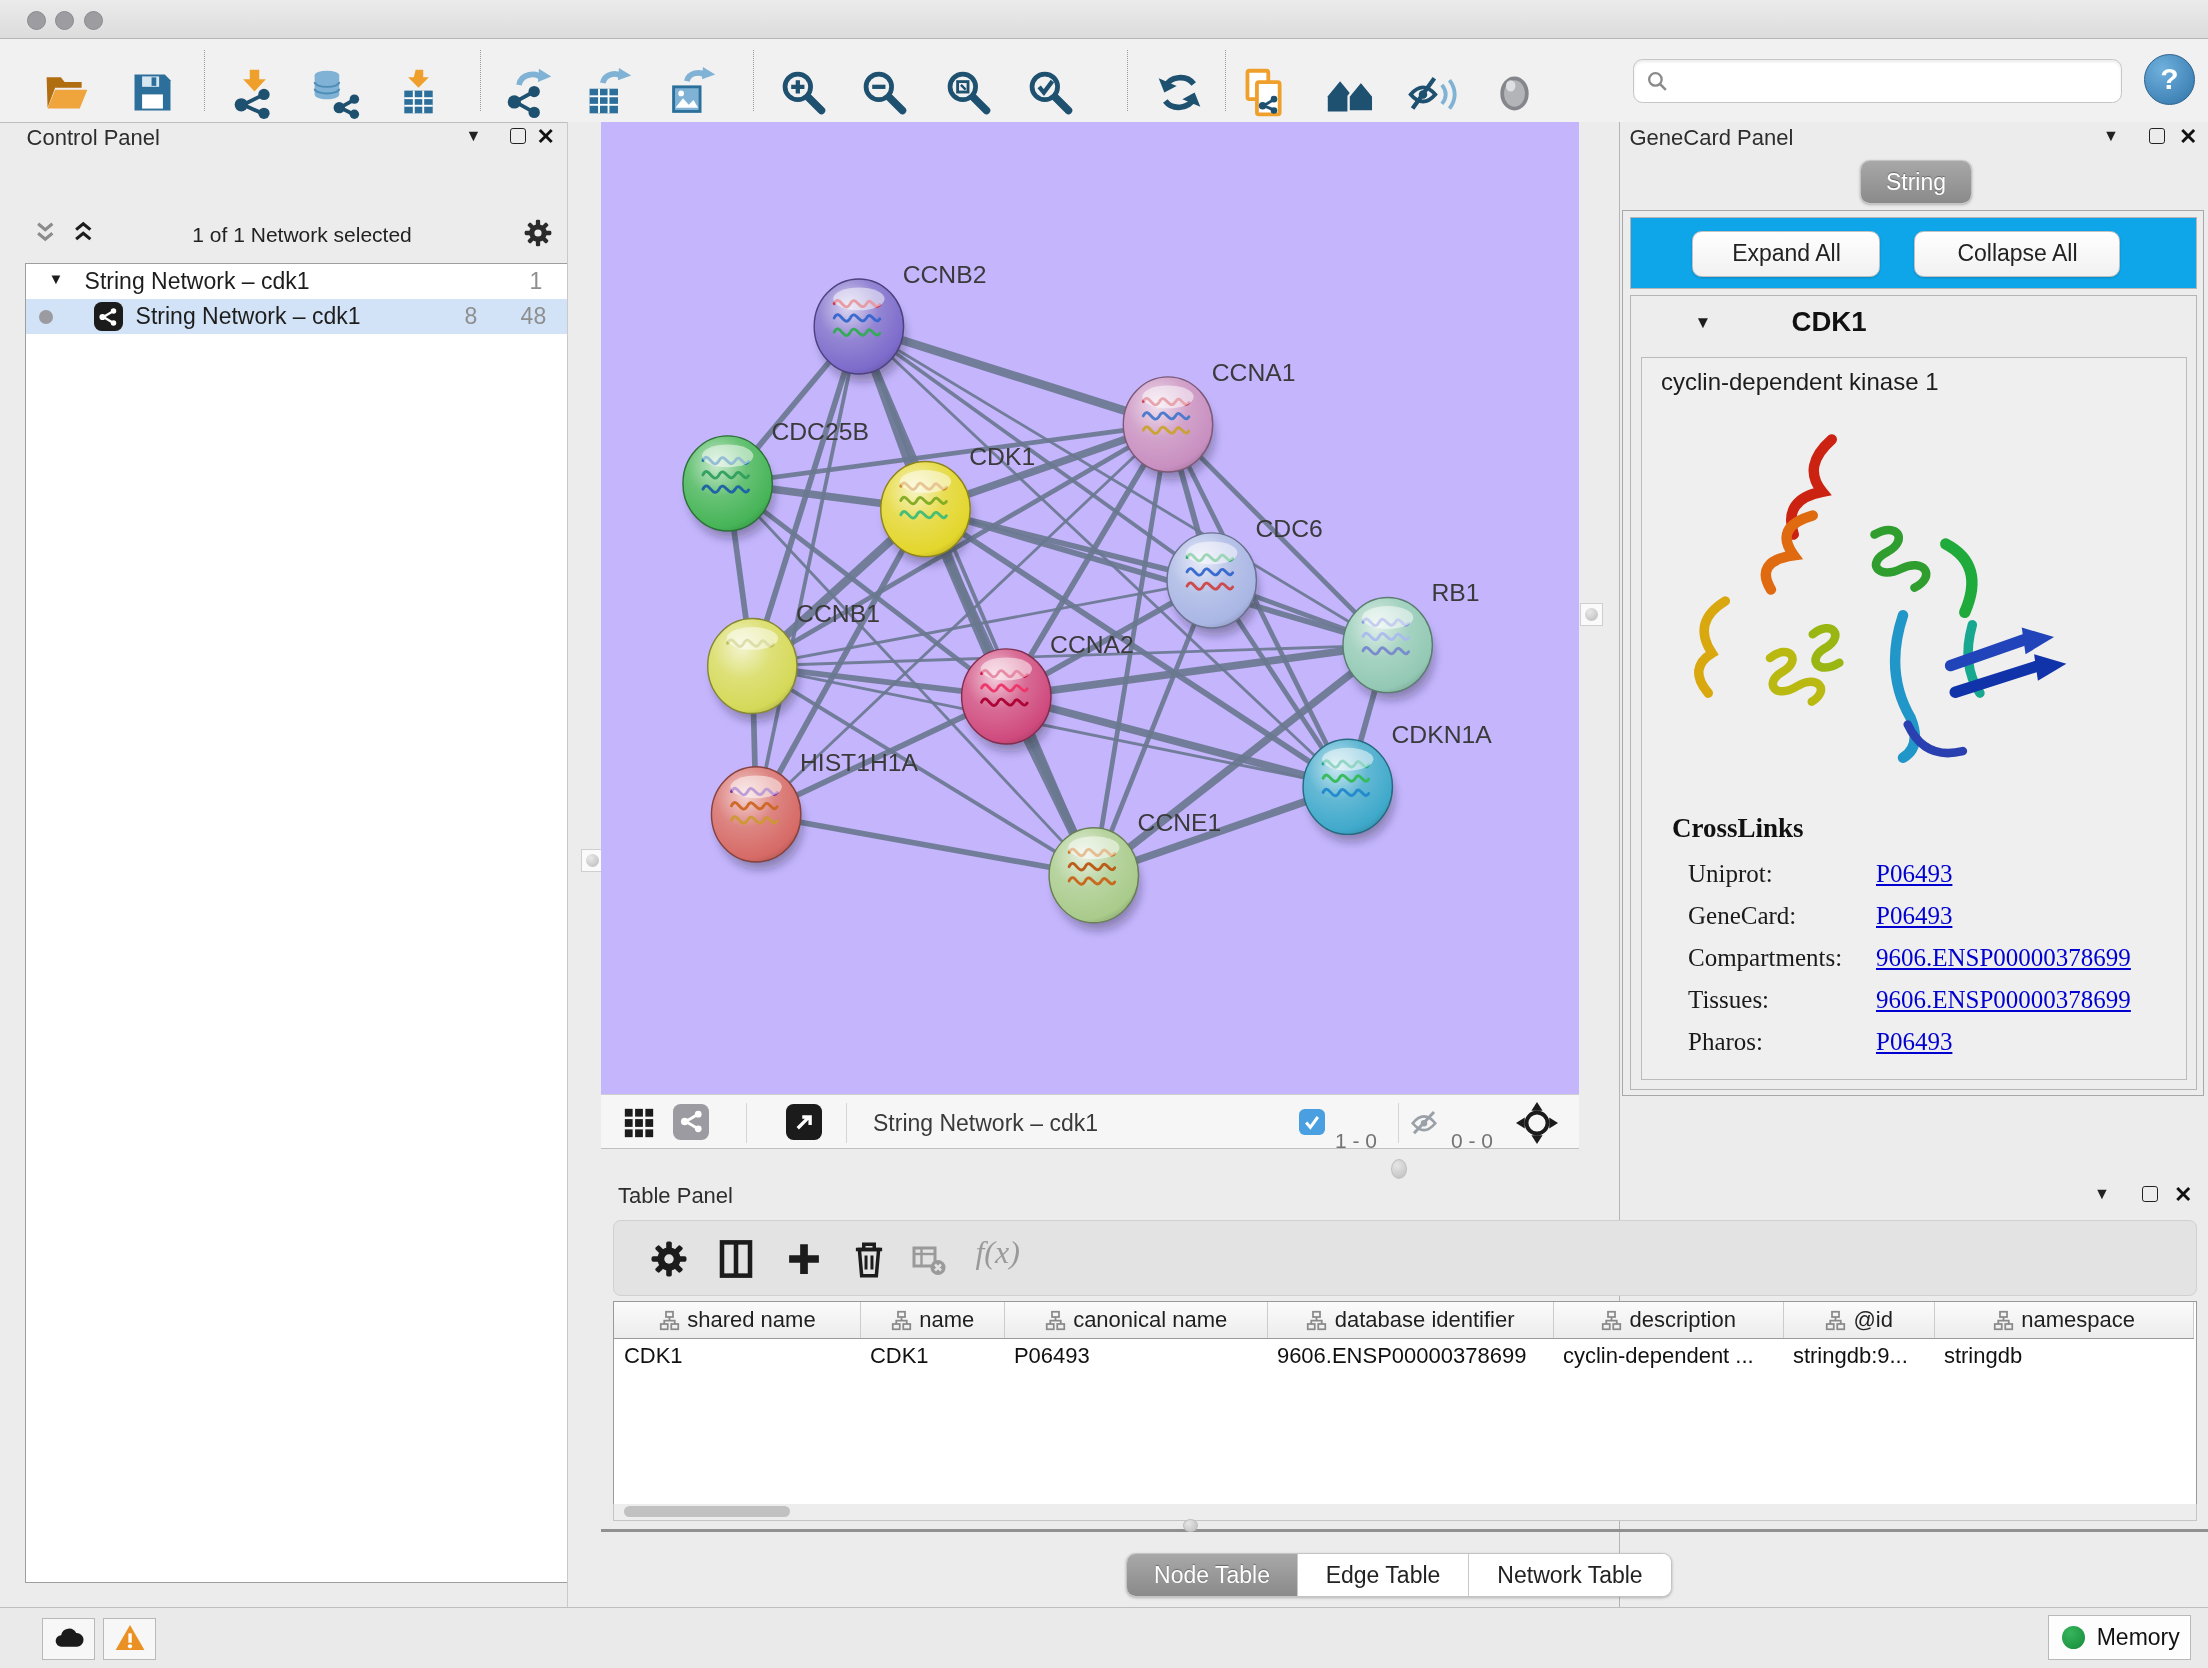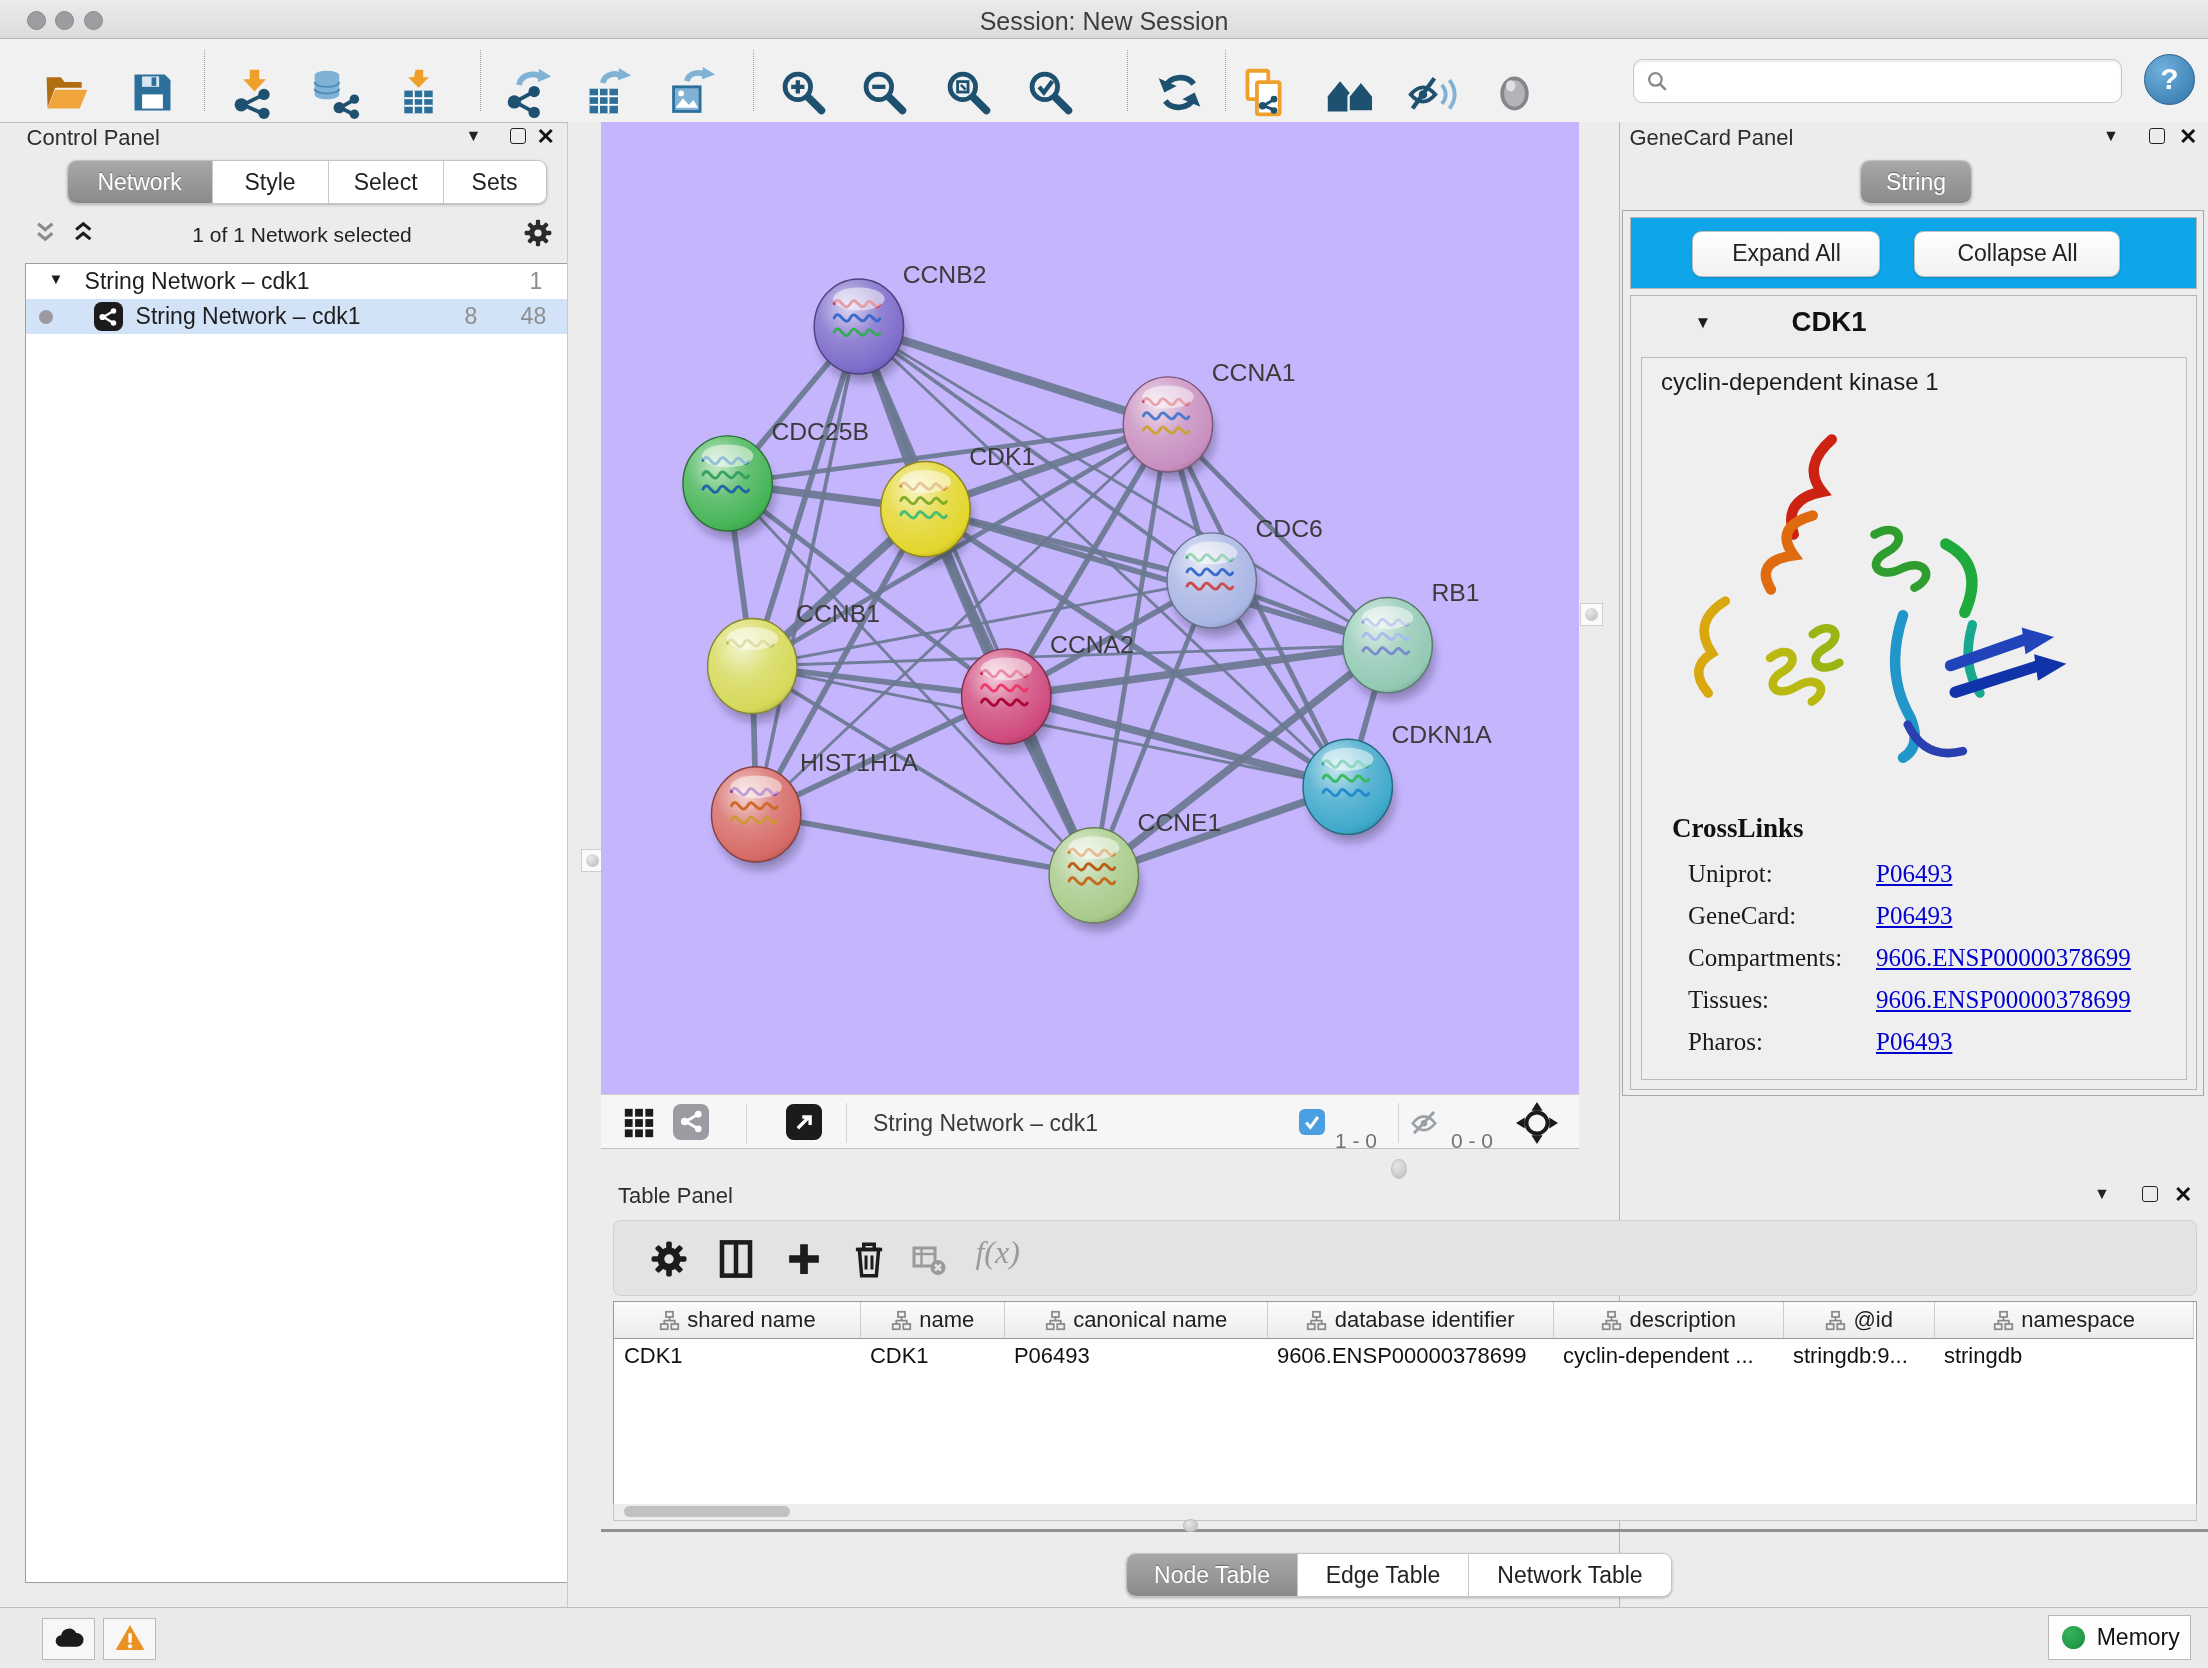--- a/index.html
+++ b/index.html
@@ -215,21 +215,20 @@
     </symbol>
   </defs>
 </svg>
 
 <div id="app">
 
   <div id="titlebar">
     <div class="tl" style="left:27px"></div>
     <div class="tl" style="left:55px"></div>
     <div class="tl" style="left:84px"></div>
-    <div id="title">Session: New Session</div>
   </div>
 
   <div id="toolbar">
     <button class="tbtn" style="left:40px">
       <svg viewBox="0 0 56 56">
           <path d="M7 12h15l4 5h18v6H16L8 44z" fill="#b06e10"></path>
           <path d="M8 45 L16 25 h34 L42 45z" fill="#f0a43c"></path>
         </svg>
     </button>
     <button class="tbtn" style="left:126px">
@@ -385,26 +384,20 @@
     </div>
     <div id="help">?</div>
   </div>
 
   <div id="control-panel">
     <span class="panel-title abs" style="left:19px;top:2.9px">Control Panel</span>
     <span class="wbtn-tri abs" style="left:458px;top:4.8px">▼</span>
     <span class="wbtn-sq abs" style="left:502px;top:5.7px"></span>
     <span class="wbtn-x abs" style="left:529px;top:4.8px">✕</span>
 
-    <div class="segwrap" id="cp-tabs" style="left:59px;top:38px">
-        <div class="seg active" style="width: 145px;">Network</div>
-        <div class="seg" style="width: 116px;">Style</div>
-        <div class="seg" style="width: 115px;">Select</div>
-        <div class="seg" style="width: 102px;">Sets</div>
-      </div>
 
     <svg class="abs" style="left:23px;top:97px;width:28.5px;height:28.5px;color:#8b8b8b" viewBox="0 0 30 30" width="28.5" height="28.5">
         <use href="#sym-chevdd"></use>
       </svg>
     <svg class="abs" style="left:61px;top:97px;width:28.5px;height:28.5px;color:#1c1c1c" viewBox="0 0 30 30" width="28.5" height="28.5">
         <use href="#sym-chevuu"></use>
       </svg>
     <span id="cp-status" class="abs" style="left:114px;top:101px;width:361px;text-align:center">1 of 1 Network selected</span>
     <svg class="abs" style="left:514px;top:95px;width:32px;height:32px;color:#2b2b2b;--hole:#ececec" viewBox="0 0 34 34" width="32" height="32">
         <use href="#sym-gear"></use>

